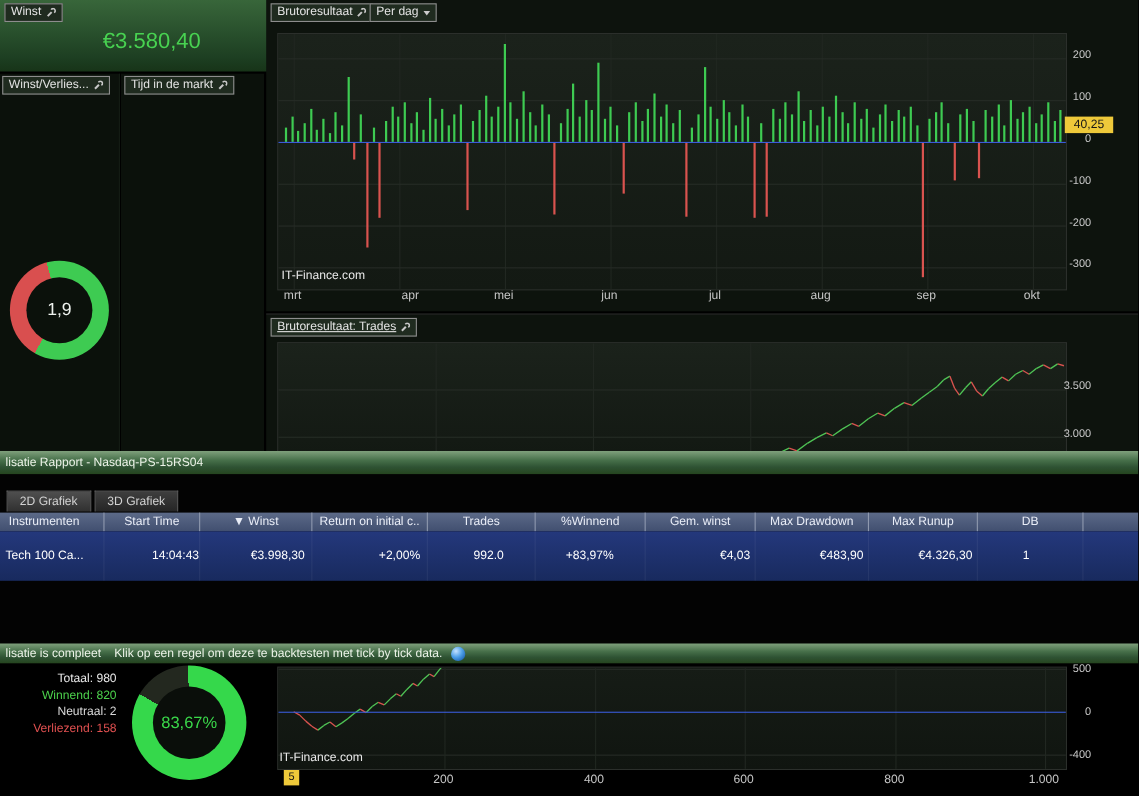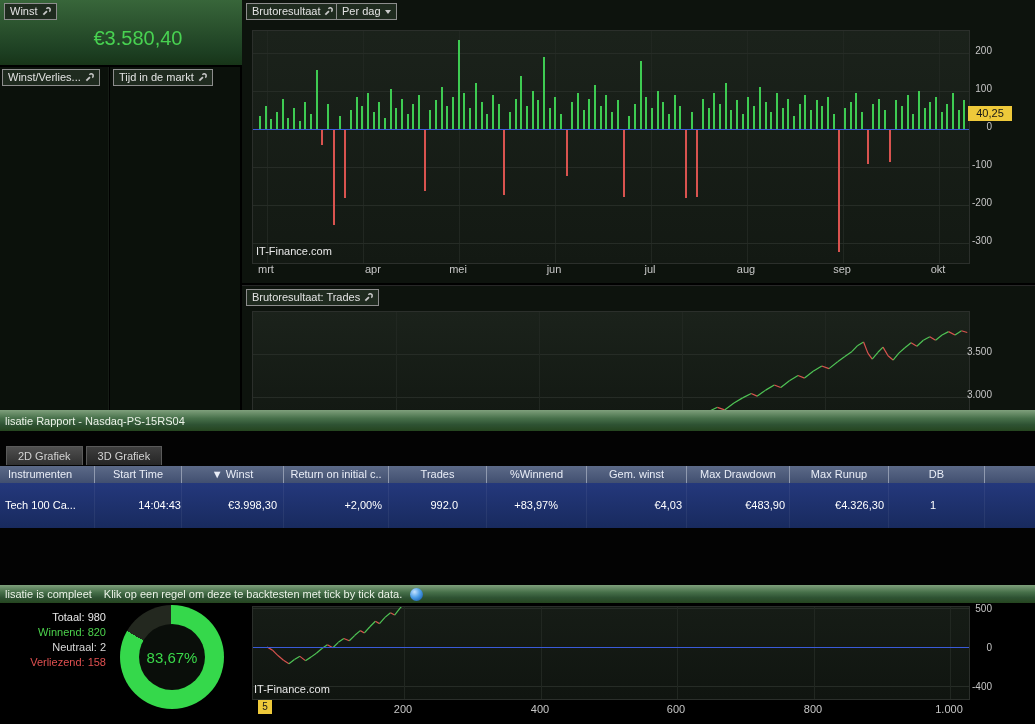--- a/index.html
+++ b/index.html
@@ -76,20 +76,25 @@
     <div id="v-winst">€3.580,40</div>
   </div>
 
   <div class="panel" id="p-wv">
     <div class="chip" style="left:2px;top:2px;">
       <span>Winst/Verlies...</span>
       <svg width="9" height="9" viewBox="0 0 10 10">
           <path d="M1.5 8.5 L5.5 4.5" stroke="#c8c8c8" stroke-width="2" fill="none"></path>
           <path d="M5 2 a2.2 2.2 0 1 1 3 3" stroke="#c8c8c8" stroke-width="1.6" fill="none"></path>
         </svg>
+    </div>
+    <div class="donut" id="donut-wv" style="left: 9px; top: 170px; width: 90px; height: 90px; background: conic-gradient(rgb(62, 203, 82) 0deg, rgb(62, 203, 82) 210deg, rgb(217, 79, 79) 210deg, rgb(217, 79, 79) 345deg, rgb(62, 203, 82) 345deg, rgb(62, 203, 82) 360deg);">
+      <div class="hole">
+          <span style="color: rgb(238, 242, 238);">1,9</span>
+        </div>
     </div>
   </div>
 
   <div class="panel" id="p-tijd">
     <div class="chip" style="left:3px;top:2px;">
       <span>Tijd in de markt</span>
       <svg width="9" height="9" viewBox="0 0 10 10">
           <path d="M1.5 8.5 L5.5 4.5" stroke="#c8c8c8" stroke-width="2" fill="none"></path>
           <path d="M5 2 a2.2 2.2 0 1 1 3 3" stroke="#c8c8c8" stroke-width="1.6" fill="none"></path>
         </svg>
@@ -261,21 +266,21 @@
       <div class="axis-label big" style="left: 105px; top: 263px; width: 30px; text-align: left; margin-left: 18px;">apr</div>
       <div class="axis-label big" style="left: 201px; top: 263px; width: 30px; text-align: center;">mei</div>
       <div class="axis-label big" style="left: 297px; top: 263px; width: 30px; text-align: center;">jun</div>
       <div class="axis-label big" style="left: 393px; top: 263px; width: 30px; text-align: center;">jul</div>
       <div class="axis-label big" style="left: 489px; top: 263px; width: 30px; text-align: center;">aug</div>
       <div class="axis-label big" style="left: 585px; top: 263px; width: 30px; text-align: center;">sep</div>
       <div class="axis-label big" style="left: 681px; top: 263px; width: 30px; text-align: center;">okt</div>
     </div>
 
   <div class="panel" id="p-trades">
-    <div class="chip" style="left:4px;top:3px;">
+    <div class="chip" style="left:4px;top:3px;text-decoration:underline;">
       <span>Brutoresultaat: Trades</span>
       <svg width="9" height="9" viewBox="0 0 10 10">
           <path d="M1.5 8.5 L5.5 4.5" stroke="#c8c8c8" stroke-width="2" fill="none"></path>
           <path d="M5 2 a2.2 2.2 0 1 1 3 3" stroke="#c8c8c8" stroke-width="1.6" fill="none"></path>
         </svg>
     </div>
     <div class="plot" id="plot-trades">
         <div class="gridline-h" style="top: 42px;"></div>
         <div class="gridline-h" style="top: 85px;"></div>
         <div class="gridline-v" style="left: 143px;"></div>

